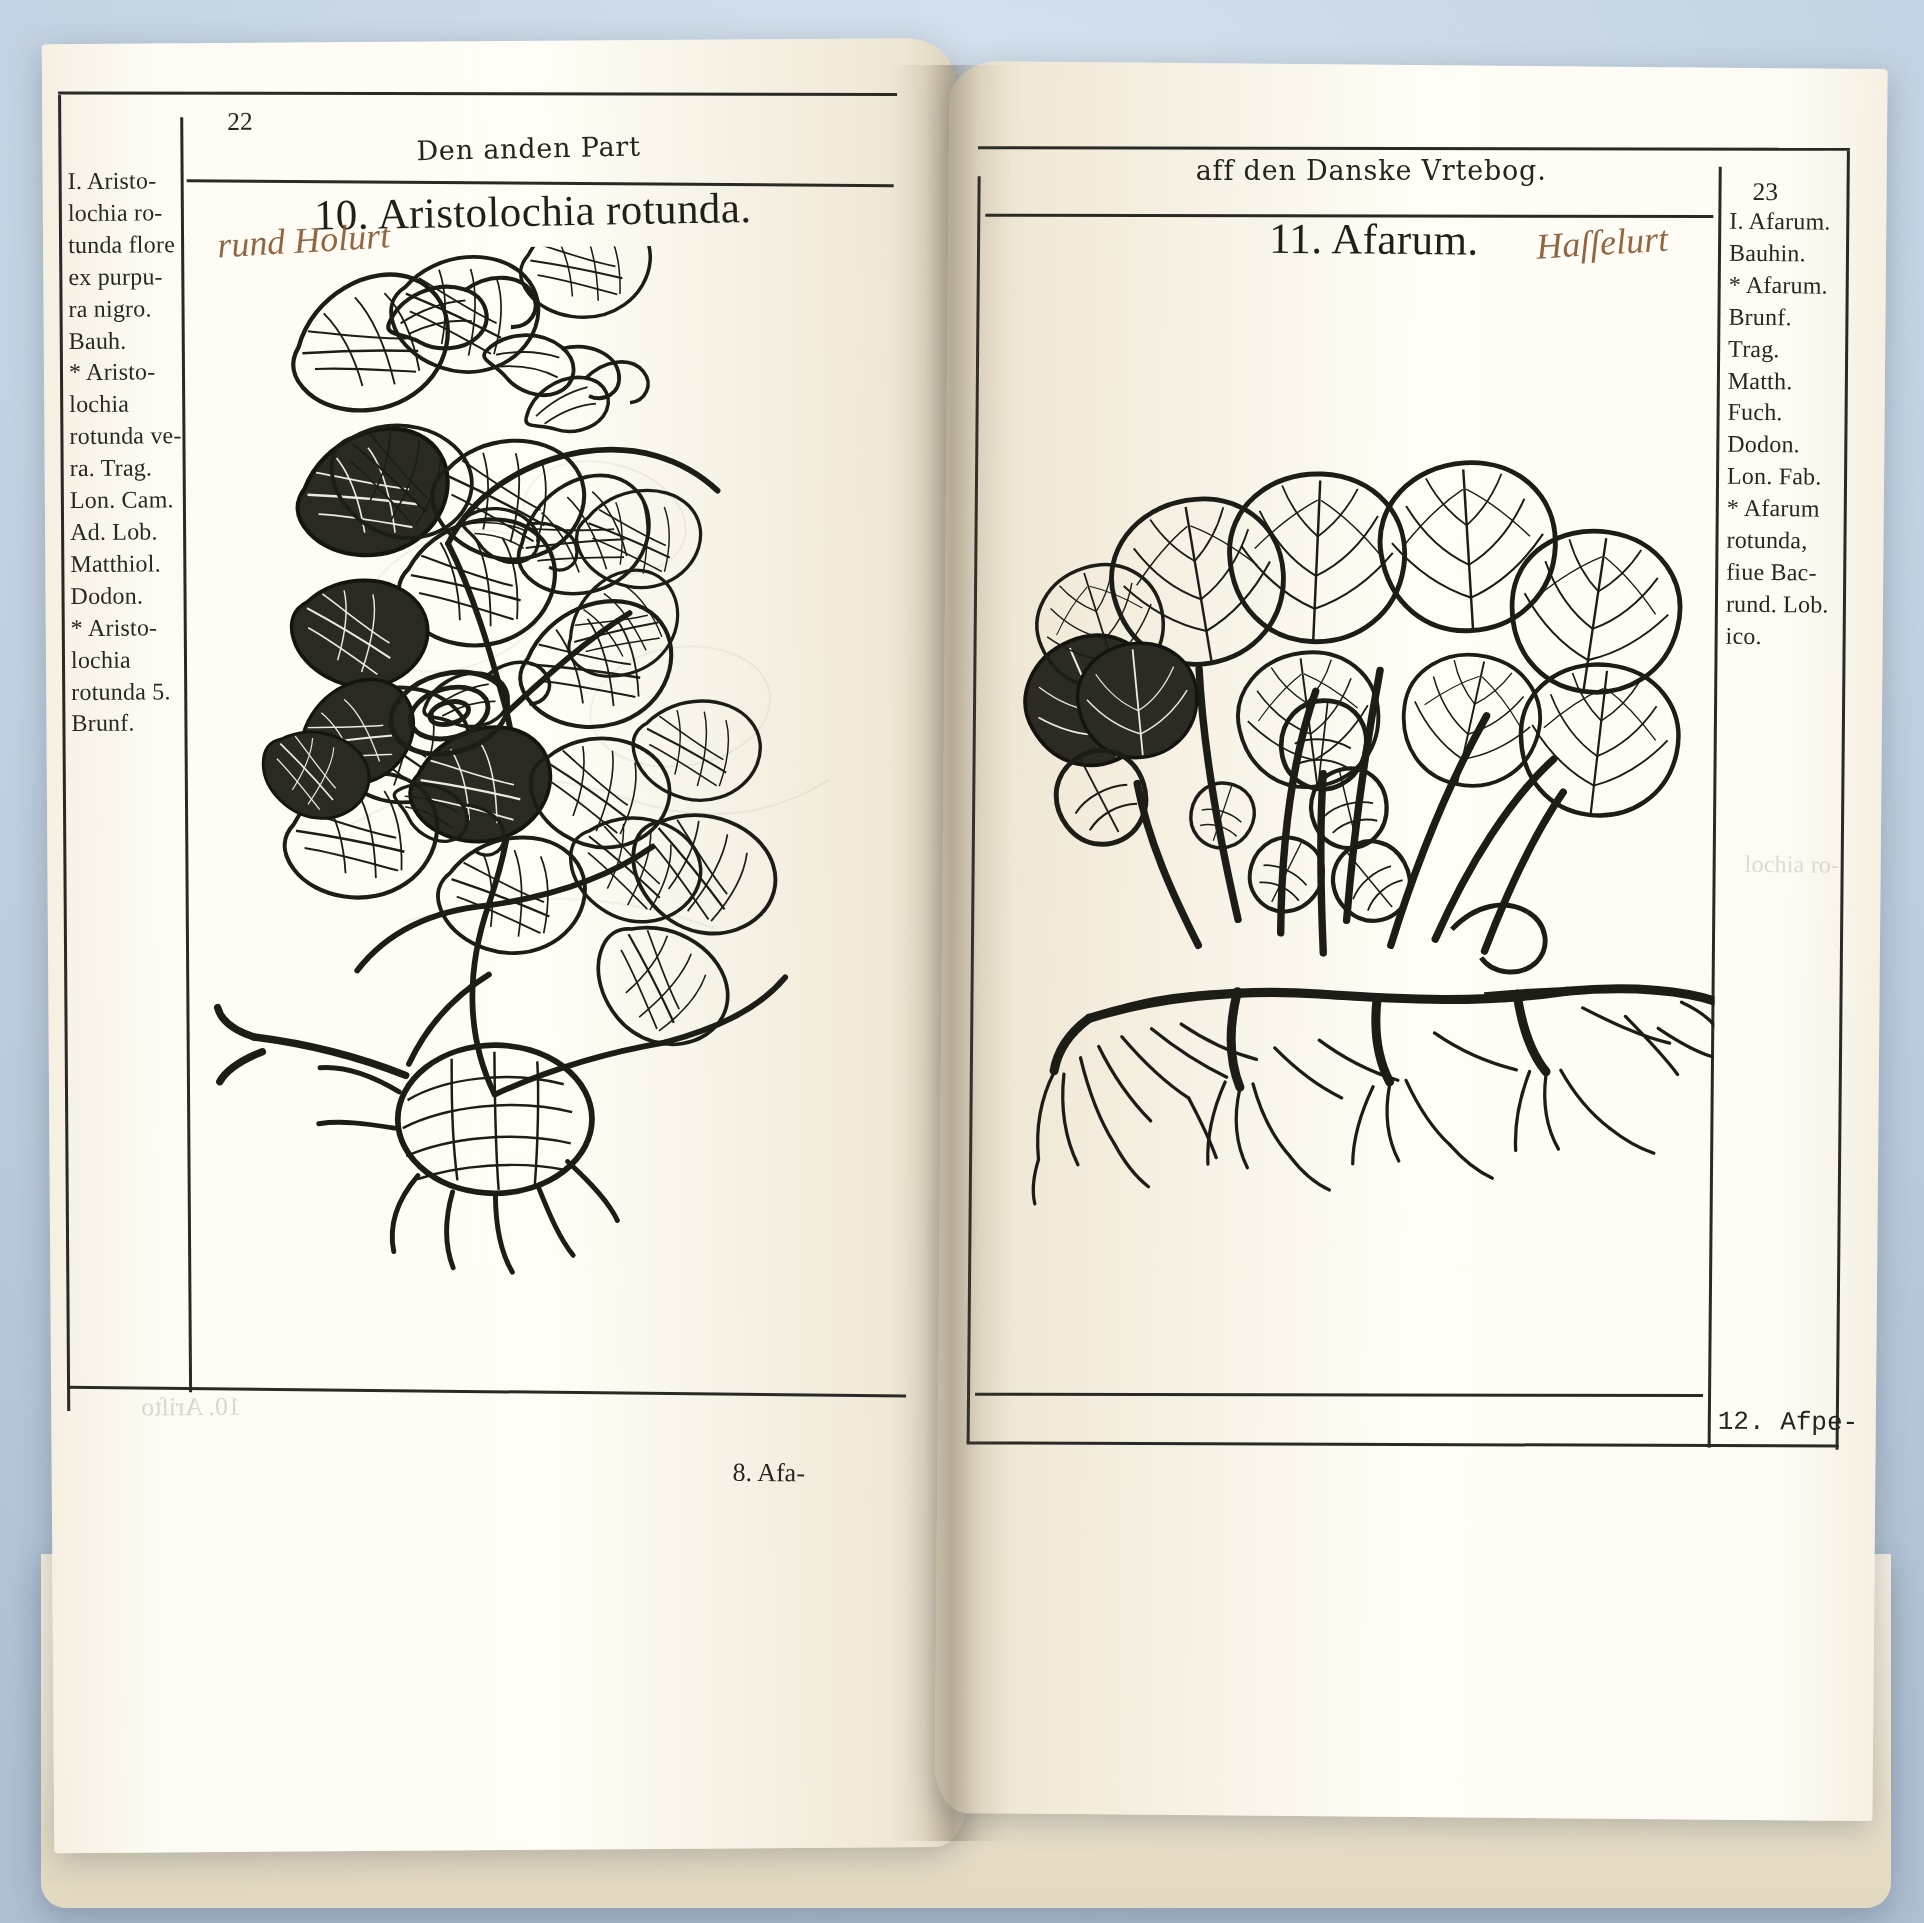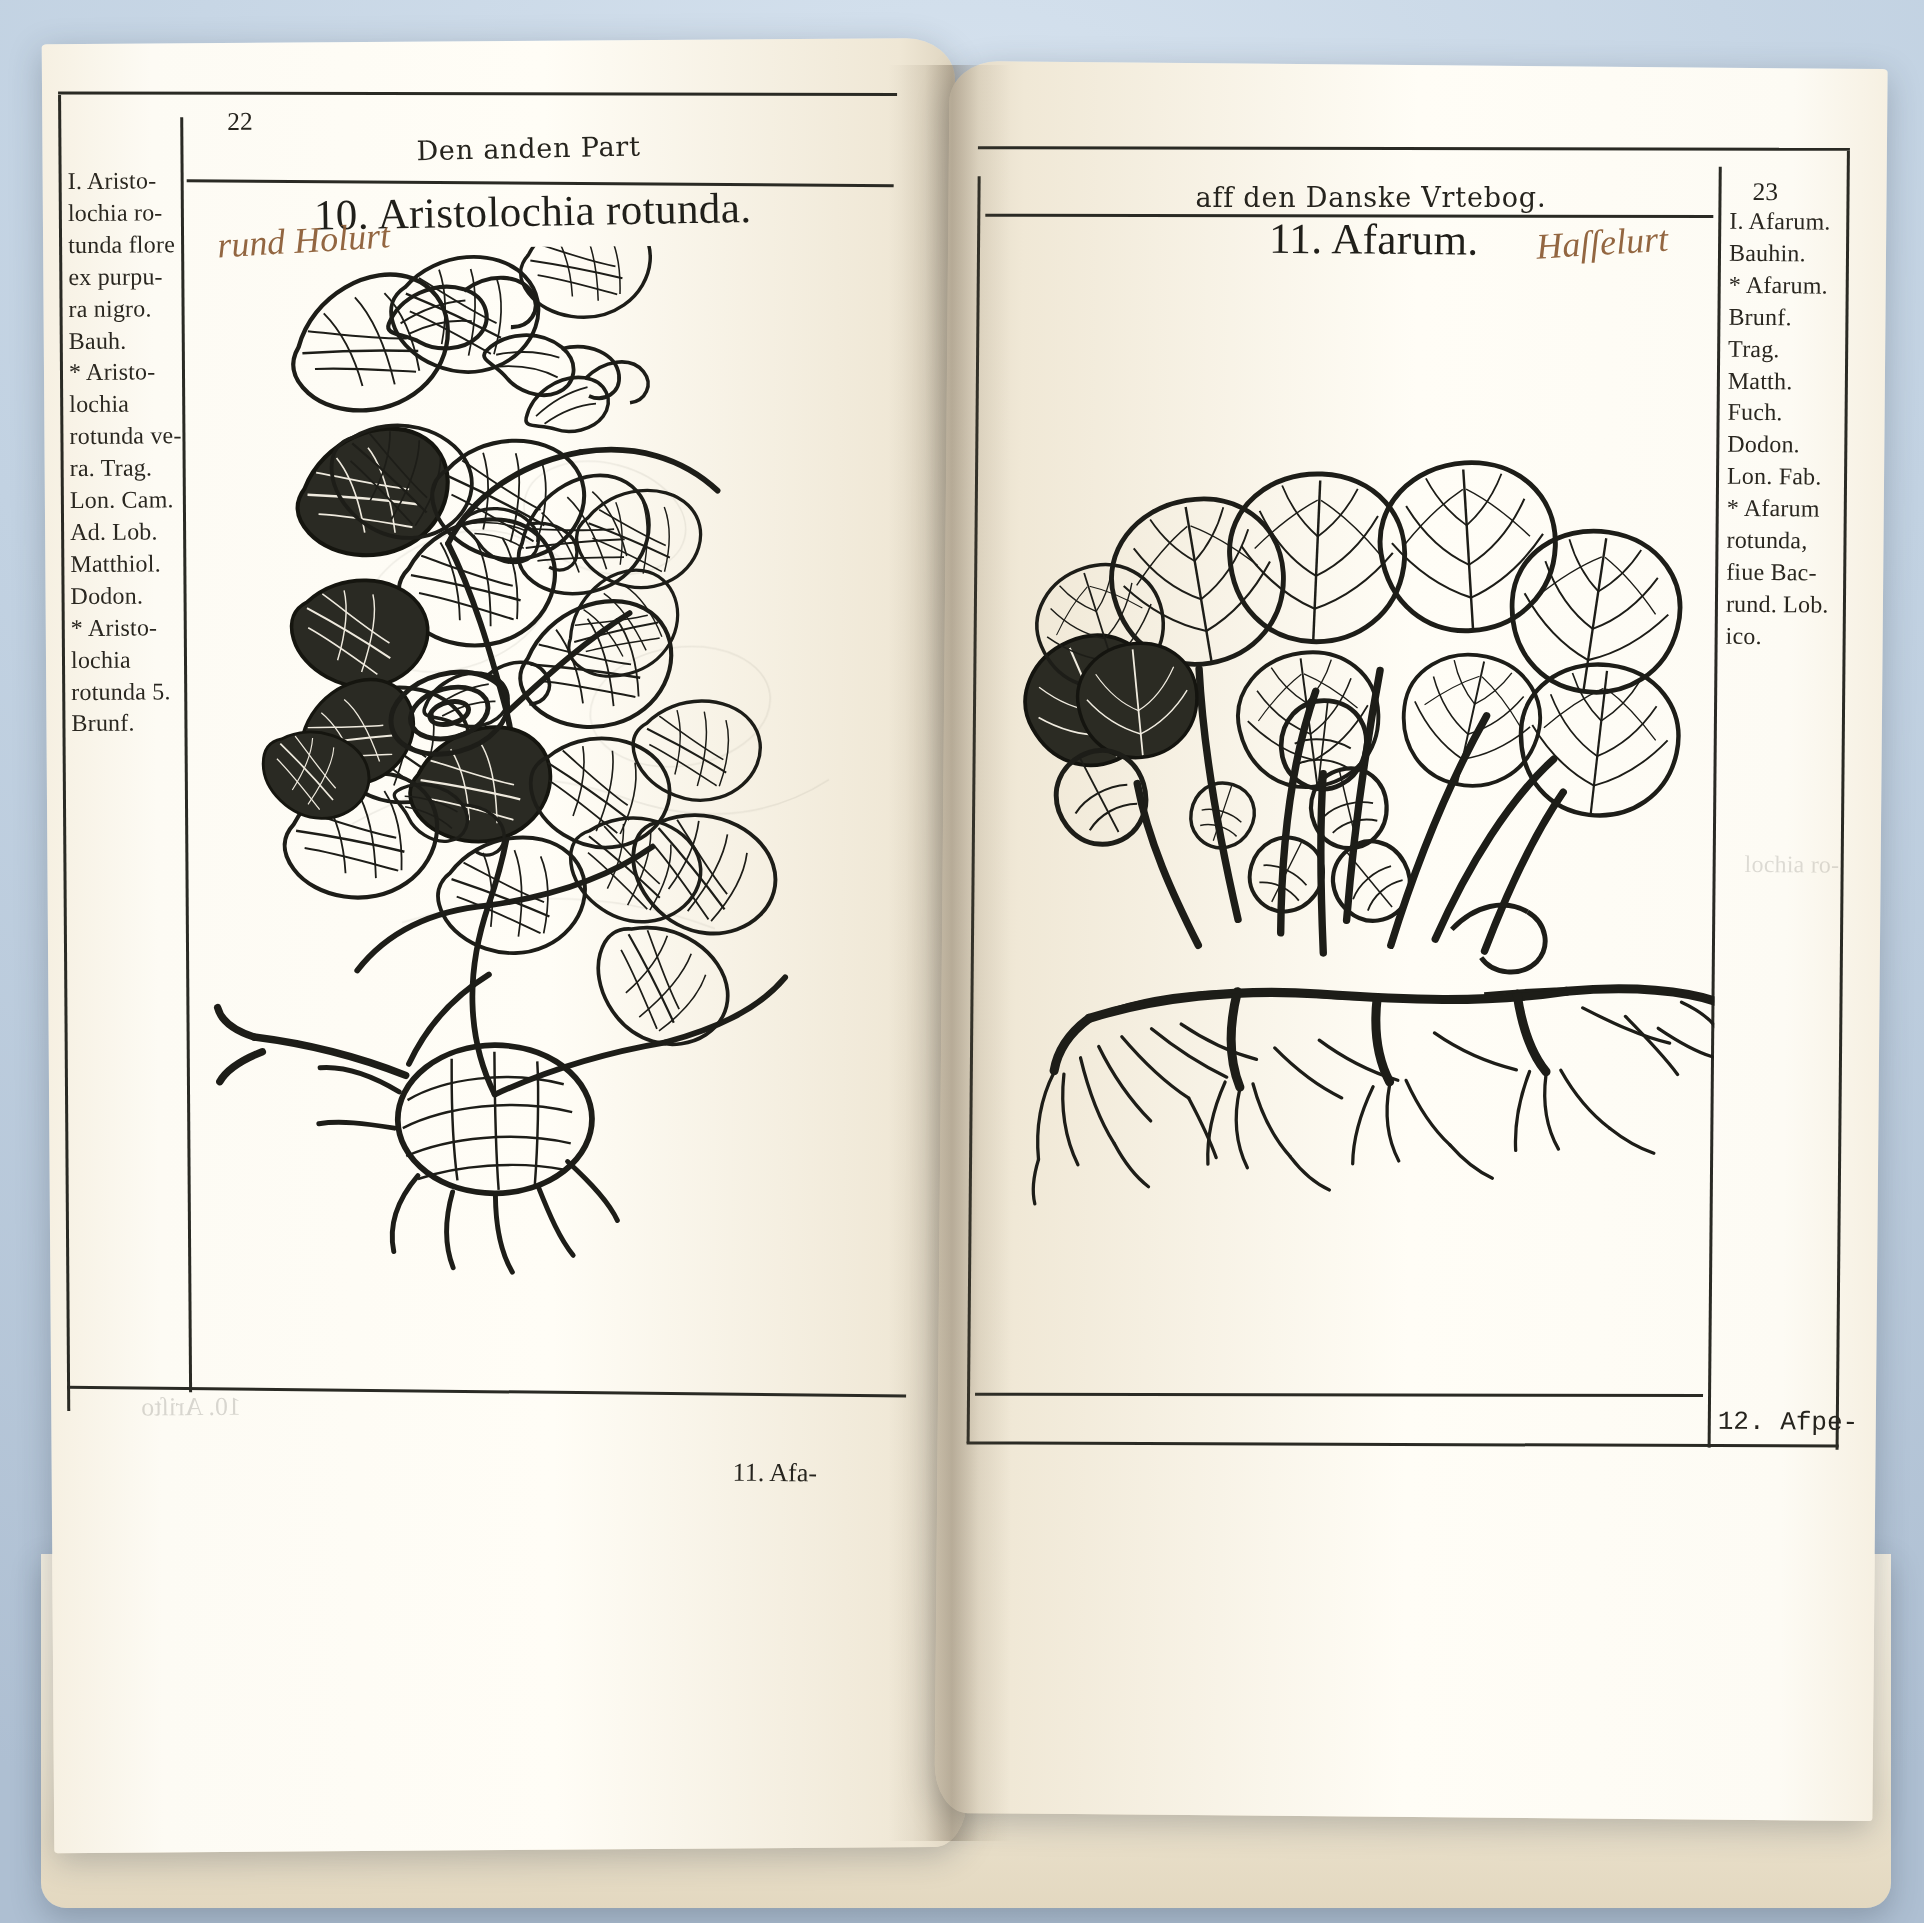--- a/index.html
+++ b/index.html
@@ -330,37 +330,37 @@
           </g>
 
           <g fill="none" stroke="#1d1d18" stroke-width="9" stroke-linecap="round">
             <path d="M244,1006 C 180,980 120,966 60,958"></path>
             <path d="M60,958 C 36,950 20,938 16,922"></path>
             <path d="M70,976 C 44,986 26,998 18,1012"></path>
           </g>
         </svg>
       </div>
 
-      <div class="catchword" style="position:absolute; left:681px; top:1419px; transform:rotate(1deg);">11. Afa-</div>
+      <div class="catchword" style="position:absolute; left:681px; top:1419px; transform:rotate(1deg);">8. Afa-</div>
     </div>
 
     <div class="page page-right">
 
       <div class="col-note" style="position:absolute; left:802px; top:781px; width:123px; opacity:0.15;">
         <div>lochia ro-</div>
       </div>
 
       <div class="rule" style="left:29px; top:82px; width:872px; height:2.5px; transform:rotate(-0.4deg);"></div>
       <div class="rule" style="left:898px; top:82px; width:2.5px; height:1299px;"></div>
       <div class="rule" style="left:29px; top:115px; width:2.5px; height:1267px;"></div>
       <div class="rule" style="left:29px; top:1378px; width:872px; height:2.5px; transform:rotate(-0.3deg);"></div>
 
       <div class="rule" style="left:770px; top:99px; width:2.5px; height:1281px;"></div>
 
-      <div class="running-head" style="position:absolute; left:247px; top:90px; transform:rotate(-0.5deg);margin-top:27px;">aff den Danske Vrtebog.</div>
+      <div class="running-head" style="position:absolute; left:247px; top:90px; transform:rotate(-0.5deg);">aff den Danske Vrtebog.</div>
 
       <div class="folio" style="position:absolute; left:804px; top:109px;font-family:Liberation Serif, serif;">23</div>
 
       <div class="rule" style="left:37px; top:150px; width:728px; height:2.5px; transform:rotate(-0.4deg);"></div>
 
       <div class="plate-title" style="position:absolute; left:321px; top:150px;">11. Afarum.</div>
 
       <div class="ms-note" style="position:absolute; left:588px; top:155px; transform:rotate(-4deg);">Haſſelurt</div>
 
       <div class="col-note" style="position:absolute; left:781px; top:138px; width:123px;">

